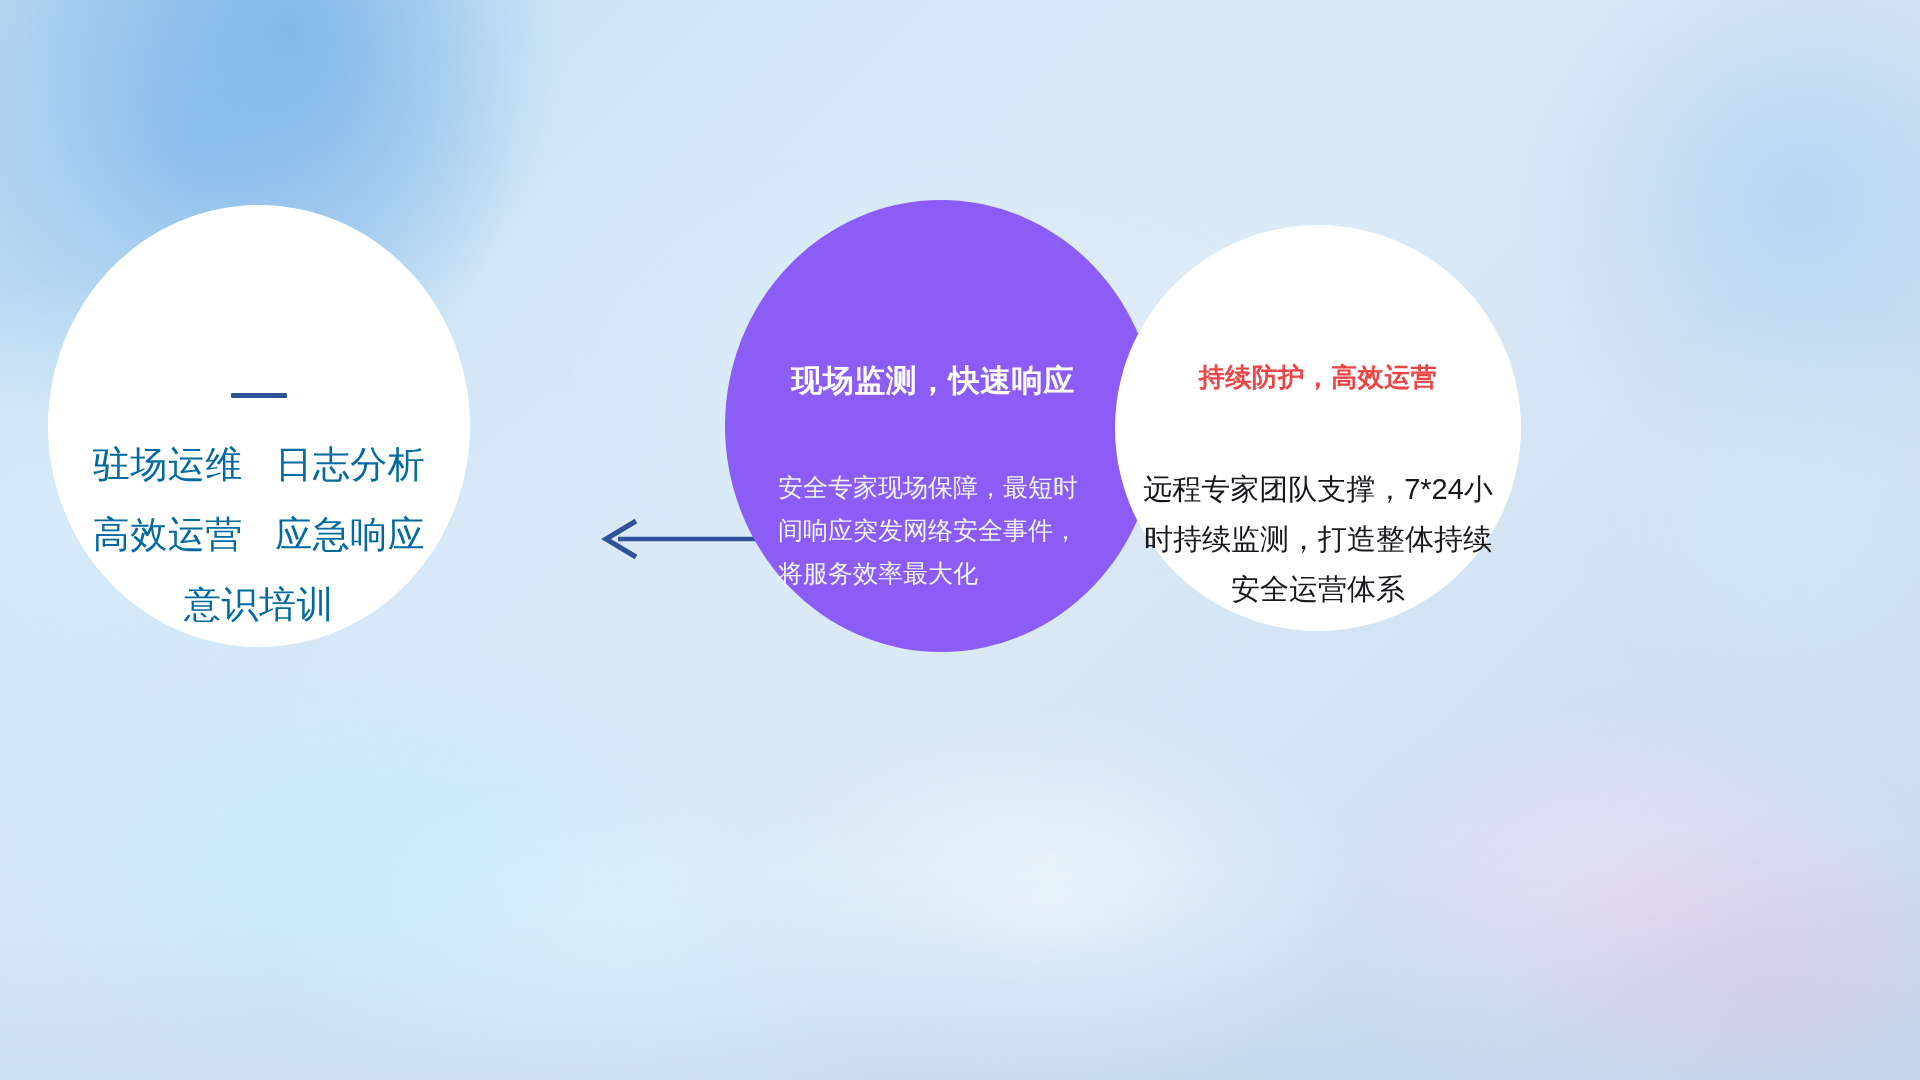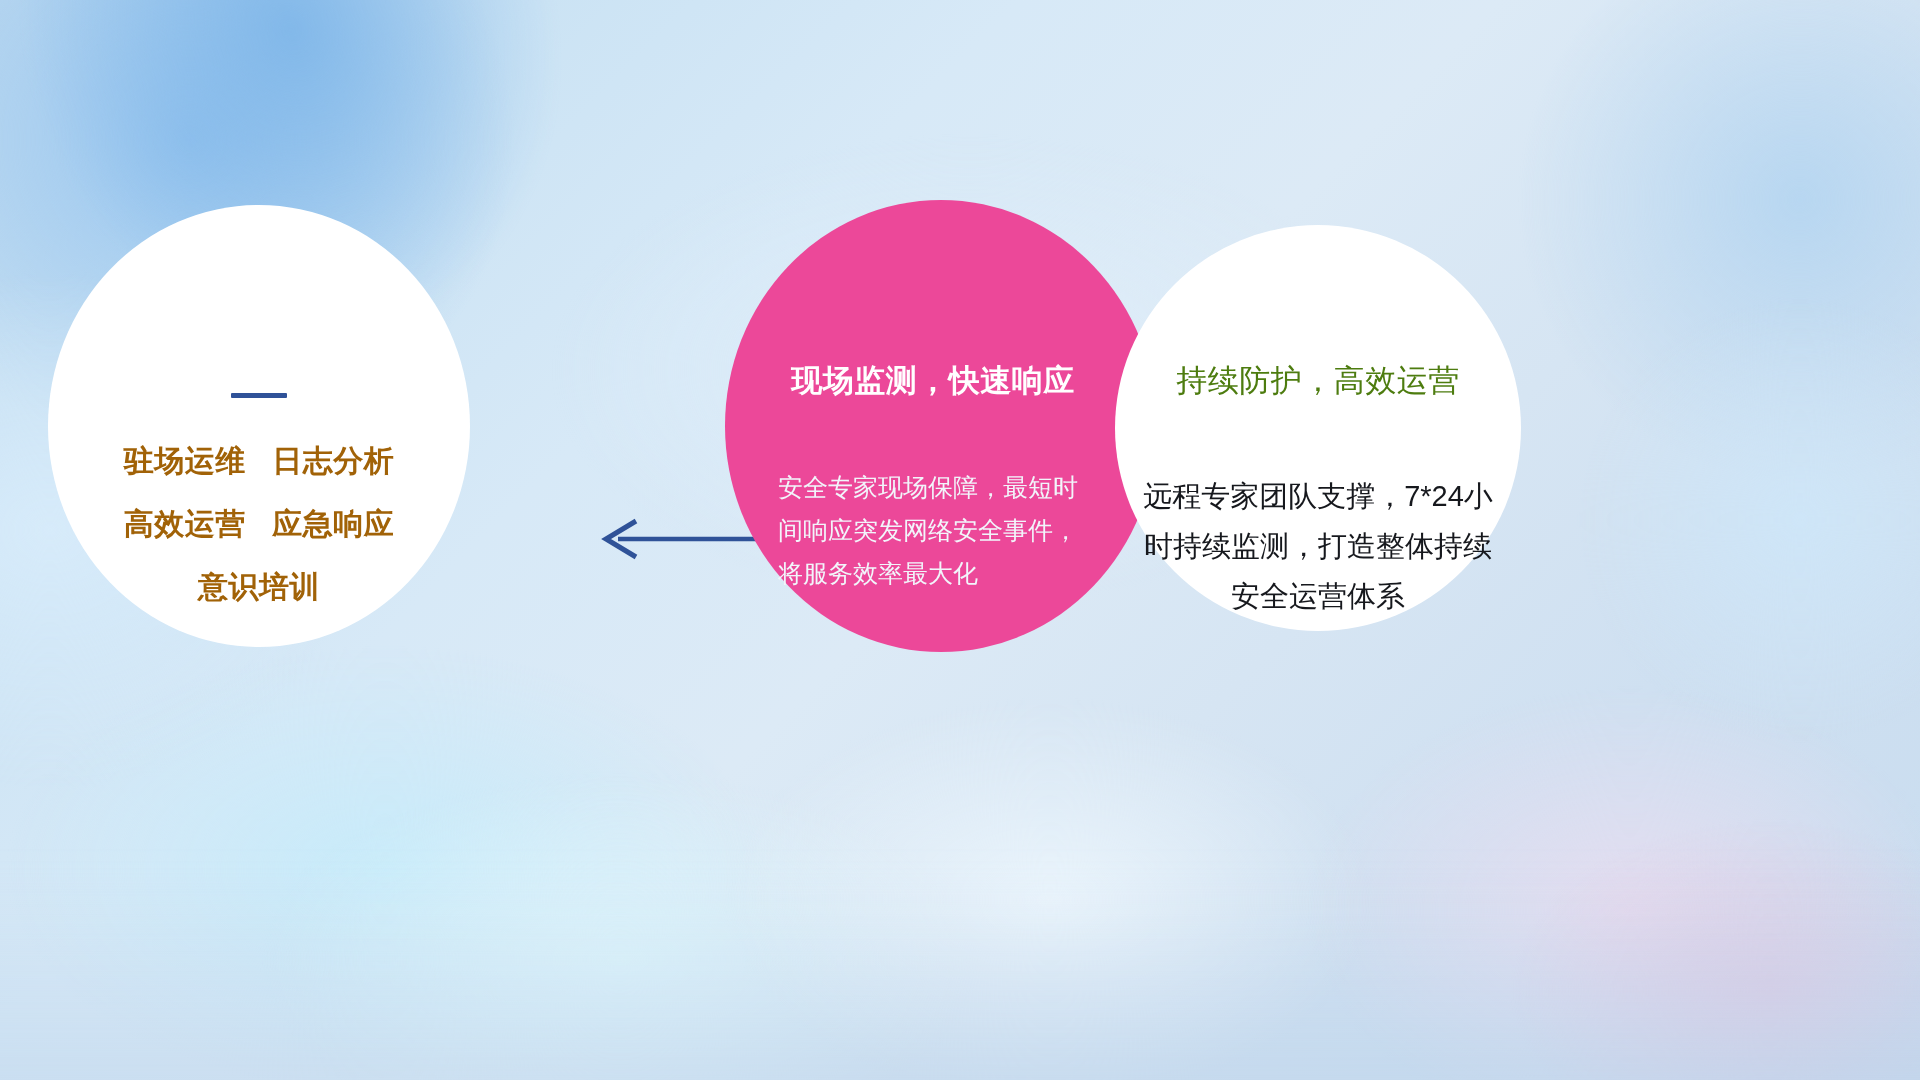--- a/index.html
+++ b/index.html
@@ -88,41 +88,41 @@
 
   .circle-left {
     left:48px; top:205px; width:422px; height:442px;
     background:#ffffff;
     z-index:4;
     display:flex; flex-direction:column;
     align-items:center; justify-content:flex-start;
   }
   .circle-mid {
     left:725px; top:200px; width:432px; height:452px;
-    background:#ec4899;
+    background:#8b5cf6;
     z-index:4;
   }
   .circle-right {
     left:1115px; top:225px; width:406px; height:406px;
     background:#ffffff;
     z-index:5;
   }
 
   
   .left-inner {
     position:absolute; left:0; top:0; width:100%; height:100%;
     display:flex; flex-direction:column; align-items:center;
     padding-top:188px;
   }
   .accent-dash {
     width:56px; height:5px; background:#2f5298; border-radius:1px;
     margin-bottom:48px;
   }
   .left-line {
-    font-size:30px; font-weight:bold; color:#a16207;
+    font-size:37px; font-weight:normal; color:#0369a1;
     letter-spacing:.5px; line-height:1;
     margin-bottom:33px;
     white-space:pre;
   }
   .left-line:last-child { margin-bottom:0;text-align:right; }
 
   
   .mid-inner {
     position:absolute; left:32px; top:0; width:352px; height:100%;
     display:flex; flex-direction:column; align-items:center;
@@ -138,21 +138,21 @@
     text-align:left; width:310px;
   }
 
   
   .right-inner {
     position:absolute; left:0; top:0; width:100%; height:100%;
     display:flex; flex-direction:column; align-items:center;
     padding-top:135px;
   }
   .right-title {
-    font-size:31px; font-weight:normal; color:#4d7c0f;
+    font-size:26px; font-weight:bold; color:#ef4444;
     letter-spacing:.5px; white-space:nowrap;
   }
   .right-body {
     margin-top:70px;
     font-size:29px; color:#16181d; line-height:1.72;
     text-align:center; width:372px;
   }
 </style>
 </head>
 <body>

